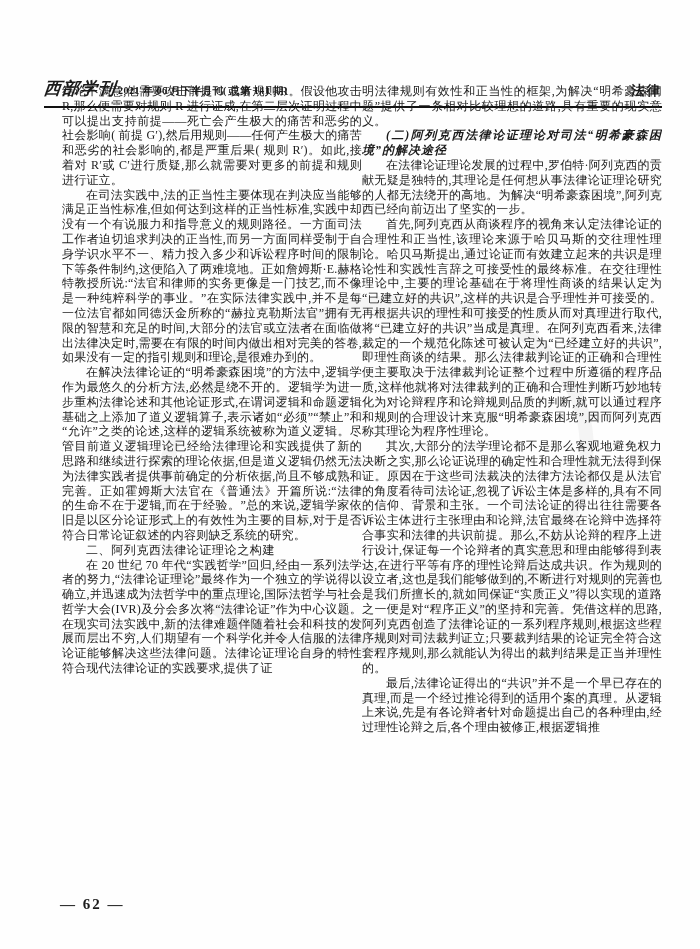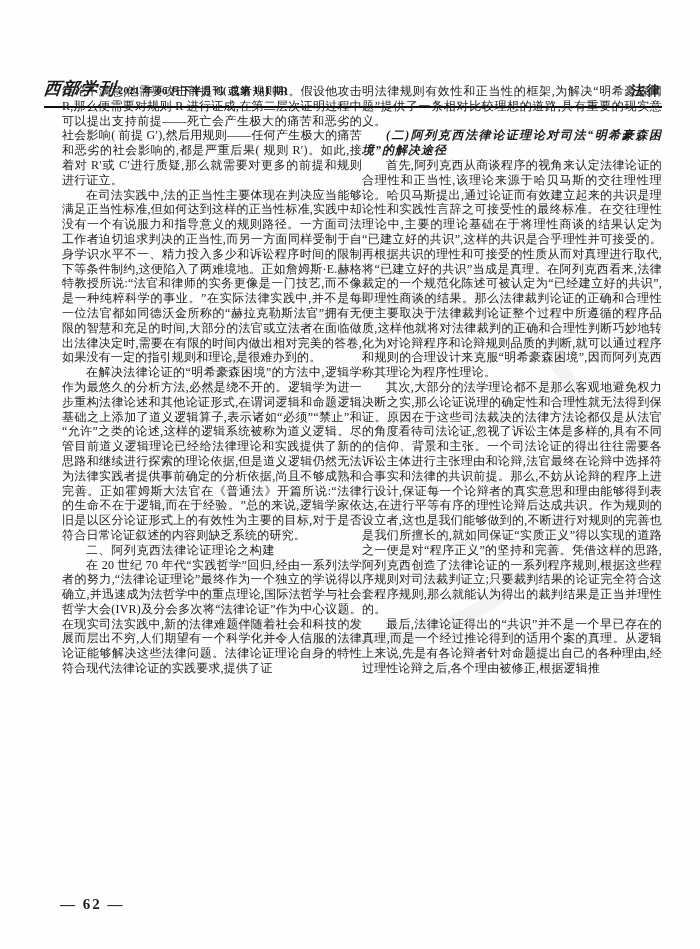--- a/index.html
+++ b/index.html
@@ -87,20 +87,21 @@
     <div class="col">
       <p class="flush">结论不满意,他需要攻击前提 G 或者规则 R。假设他攻击 R,那么便需要对规则 R 进行证成,在第二层次证明过程中可以提出支持前提——死亡会产生极大的痛苦和恶劣的社会影响( 前提 G′),然后用规则——任何产生极大的痛苦和恶劣的社会影响的,都是严重后果( 规则 R′)。如此,接着对 R′或 C′进行质疑,那么就需要对更多的前提和规则进行证立。</p>
       <p class="indent">在司法实践中,法的正当性主要体现在判决应当能够满足正当性标准,但如何达到这样的正当性标准,实践中却没有一个有说服力和指导意义的规则路径。一方面司法工作者迫切追求判决的正当性,而另一方面同样受制于自身学识水平不一、精力投入多少和诉讼程序时间的限制下等条件制约,这便陷入了两难境地。正如詹姆斯·E.赫格特教授所说:“法官和律师的实务更像是一门技艺,而不像是一种纯粹科学的事业。”在实际法律实践中,并不是每一位法官都如同德沃金所称的“赫拉克勒斯法官”拥有无限的智慧和充足的时间,大部分的法官或立法者在面临做出法律决定时,需要在有限的时间内做出相对完美的答卷,如果没有一定的指引规则和理论,是很难办到的。</p>
       <p class="indent">在解决法律论证的“明希豪森困境”的方法中,逻辑学作为最悠久的分析方法,必然是绕不开的。逻辑学为进一步重构法律论述和其他论证形式,在谓词逻辑和命题逻辑基础之上添加了道义逻辑算子,表示诸如“必须”“禁止”和“允许”之类的论述,这样的逻辑系统被称为道义逻辑。尽管目前道义逻辑理论已经给法律理论和实践提供了新的思路和继续进行探索的理论依据,但是道义逻辑仍然无法为法律实践者提供事前确定的分析依据,尚且不够成熟和完善。正如霍姆斯大法官在《普通法》开篇所说:“法律的生命不在于逻辑,而在于经验。”总的来说,逻辑学家依旧是以区分论证形式上的有效性为主要的目标,对于是否符合日常论证叙述的内容则缺乏系统的研究。</p>
       <p class="bold-head">二、阿列克西法律论证理论之构建</p>
       <p class="indent">在 20 世纪 70 年代“实践哲学”回归,经由一系列法学者的努力,“法律论证理论”最终作为一个独立的学说得以确立,并迅速成为法哲学中的重点理论,国际法哲学与社会哲学大会(IVR)及分会多次将“法律论证”作为中心议题。在现实司法实践中,新的法律难题伴随着社会和科技的发展而层出不穷,人们期望有一个科学化并令人信服的法律论证能够解决这些法律问题。法律论证理论自身的特性符合现代法律论证的实践要求,提供了证</p>
     </div>
     <div class="col">
       <p class="flush">明法律规则有效性和正当性的框架,为解决“明希豪森问题”提供了一条相对比较理想的道路,具有重要的现实意义。</p>
       <p class="kai">(二)阿列克西法律论证理论对司法“明希豪森困境”的解决途径</p>
+      <p class="indent">在法律论证理论发展的过程中,罗伯特·阿列克西的贡献无疑是独特的,其理论是任何想从事法律论证理论研究的人都无法绕开的高地。为解决“明希豪森困境”,阿列克西已经向前迈出了坚实的一步。</p>
       <p class="indent">首先,阿列克西从商谈程序的视角来认定法律论证的合理性和正当性,该理论来源于哈贝马斯的交往理性理论。哈贝马斯提出,通过论证而有效建立起来的共识是理论性和实践性言辞之可接受性的最终标准。在交往理性理论中,主要的理论基础在于将理性商谈的结果认定为“已建立好的共识”,这样的共识是合乎理性并可接受的。再根据共识的理性和可接受的性质从而对真理进行取代,将“已建立好的共识”当成是真理。在阿列克西看来,法律裁定的一个规范化陈述可被认定为“已经建立好的共识”,即理性商谈的结果。那么法律裁判论证的正确和合理性便主要取决于法律裁判论证整个过程中所遵循的程序品质,这样他就将对法律裁判的正确和合理性判断巧妙地转化为对论辩程序和论辩规则品质的判断,就可以通过程序和规则的合理设计来克服“明希豪森困境”,因而阿列克西称其理论为程序性理论。</p>
       <p class="indent">其次,大部分的法学理论都不是那么客观地避免权力决断之实,那么论证说理的确定性和合理性就无法得到保证。原因在于这些司法裁决的法律方法论都仅是从法官的角度看待司法论证,忽视了诉讼主体是多样的,具有不同的信仰、背景和主张。一个司法论证的得出往往需要各诉讼主体进行主张理由和论辩,法官最终在论辩中选择符合事实和法律的共识前提。那么,不妨从论辩的程序上进行设计,保证每一个论辩者的真实意思和理由能够得到表达,在进行平等有序的理性论辩后达成共识。作为规则的设立者,这也是我们能够做到的,不断进行对规则的完善也是我们所擅长的,就如同保证“实质正义”得以实现的道路之一便是对“程序正义”的坚持和完善。凭借这样的思路,阿列克西创造了法律论证的一系列程序规则,根据这些程序规则对司法裁判证立;只要裁判结果的论证完全符合这套程序规则,那么就能认为得出的裁判结果是正当并理性的。</p>
       <p class="indent">最后,法律论证得出的“共识”并不是一个早已存在的真理,而是一个经过推论得到的适用个案的真理。从逻辑上来说,先是有各论辩者针对命题提出自己的各种理由,经过理性论辩之后,各个理由被修正,根据逻辑推</p>
     </div>
   </div>
 
   <div class="footer">— 62 —</div>
 
 </div>
 

